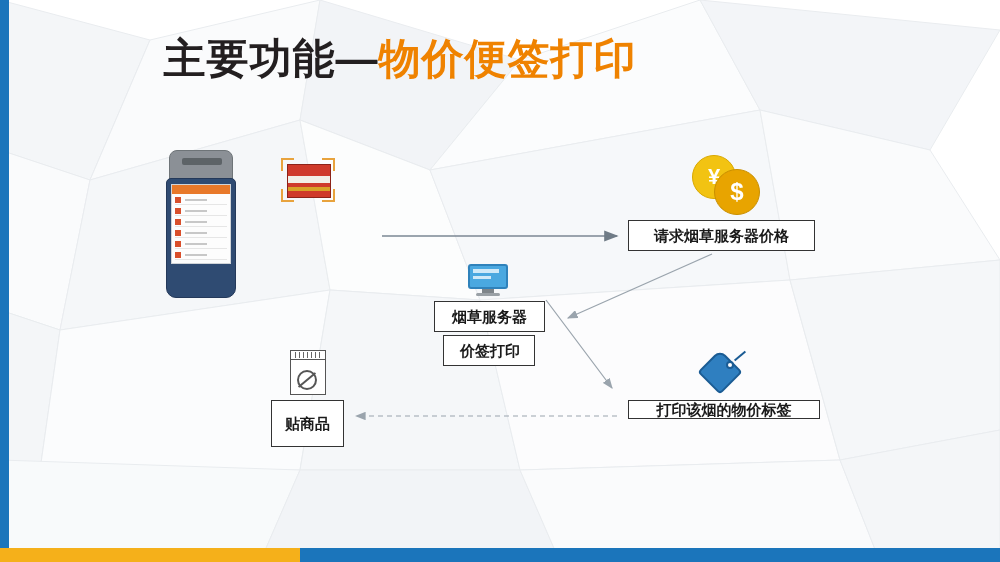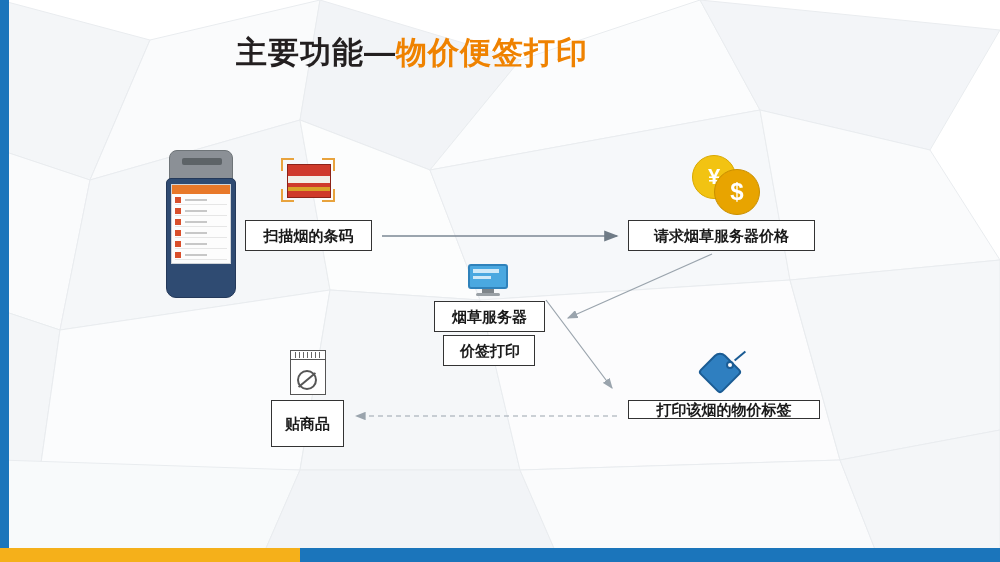--- a/index.html
+++ b/index.html
@@ -57,26 +57,25 @@
     background: #1b75bb;
   }
 
   
   #title {
     position: absolute;
     left: 0;
     top: 34px;
     width: 800px;
     text-align: center;
-    font-size: 31px;
+    font-size: 42px;
     font-weight: bold;
     letter-spacing: 1px;
     white-space: nowrap;
     line-height: 1.2;
-    margin-left: 12px;
   }
   #title .t-dark { color: #231f20; }
   #title .t-accent { color: #ef8200; }
 
   
   .box {
     position: absolute;
     box-sizing: border-box;
     border: 1px solid #333333;
     background: #ffffff;
@@ -473,23 +472,20 @@
     <div class="pk-circle"></div>
     <div class="pk-slash"></div>
   </div>
 
   <div id="icon-tag">
     <div class="tag-shape"></div>
     <div class="tag-hole"></div>
     <div class="tag-string"></div>
   </div>
 
-  <div class="box" id="box-scan">
-    <span>扫描烟的条码</span>
-  </div>
   <div class="box" id="box-request">
     <span>请求烟草服务器价格</span>
   </div>
   <div class="box" id="box-server">
     <span>烟草服务器</span>
   </div>
   <div class="box" id="box-printtag">
     <span>价签打印</span>
   </div>
   <div class="box" id="box-stick">

